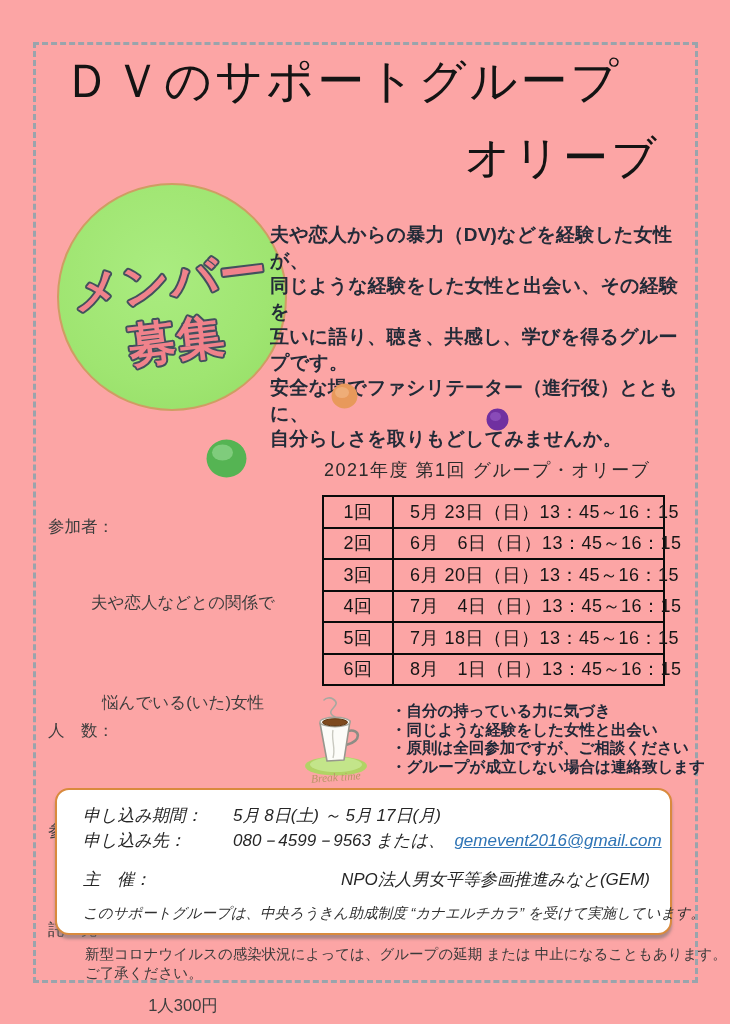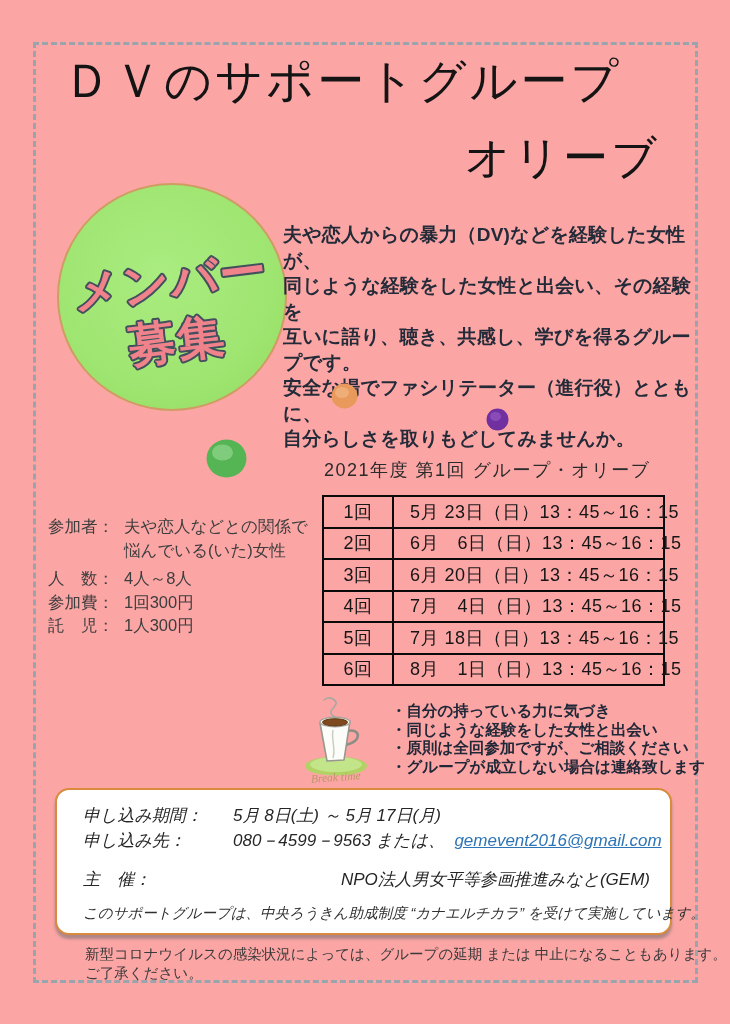--- a/index.html
+++ b/index.html
@@ -18,21 +18,21 @@
   .sub-title{
     position:absolute;right:70px;top:128px;
     font-size:45px;font-weight:500;letter-spacing:3px;color:#141414;white-space:nowrap;
   }
   .badge-circle{
     position:absolute;left:57px;top:183px;width:226px;height:224px;border-radius:50%;
     background:radial-gradient(circle at 45% 40%, #aaec80 0%, #9fe571 60%, #93dc63 100%);
     border:2px solid #cf9d63;
   }
   .intro{
-    position:absolute;left:283px;top:222px;width:414px;
+    position:absolute;left:270px;top:222px;width:414px;
     font-size:19px;font-weight:700;color:#232b38;line-height:25.5px;letter-spacing:0.2px;
   }
   .dot{position:absolute;border-radius:50%;}
   .sched-caption{
     position:absolute;left:324px;top:458px;width:360px;
     font-size:18px;font-weight:500;color:#2b2b2b;letter-spacing:1.5px;white-space:nowrap;
   }
   .sched-table{
     position:absolute;left:322px;top:495px;width:343px;
     border-collapse:collapse;table-layout:fixed;
@@ -40,23 +40,23 @@
   .sched-table td{
     border:2px solid #0a0a0a;height:27.5px;
     font-size:18px;font-weight:500;color:#161616;letter-spacing:0.5px;white-space:nowrap;
   }
   .sched-table .c1{width:66px;text-align:center;}
   .sched-table .c2{padding-left:16px;}
   .details{
     position:absolute;left:48px;top:515px;width:270px;
     font-size:16.5px;color:#3d3d3d;line-height:23.5px;
   }
-  .details .row{display:flex;}
+  .details .row{display:flex;flex-direction:column;}
   .details .lbl{flex:0 0 76px;white-space:pre;}
-  .details .val{white-space:pre;}
+  .details .val{white-space:pre;text-align:center;}
   .details .gap{height:5px;}
   .cup{position:absolute;left:286px;top:696px;width:104px;height:92px;}
   .notes{
     position:absolute;left:391px;top:702px;width:310px;
     font-size:15.5px;font-weight:600;color:#202838;line-height:18.5px;white-space:nowrap;
   }
   .app-box{
     position:absolute;left:55px;top:788px;width:613px;height:143px;
     border:2px solid #d98a3d;border-radius:14px;background:#fff;
     box-shadow:0 4px 3px rgba(110,110,110,0.55);

